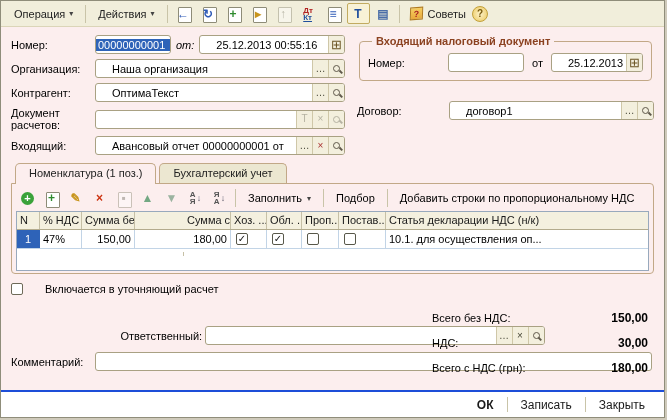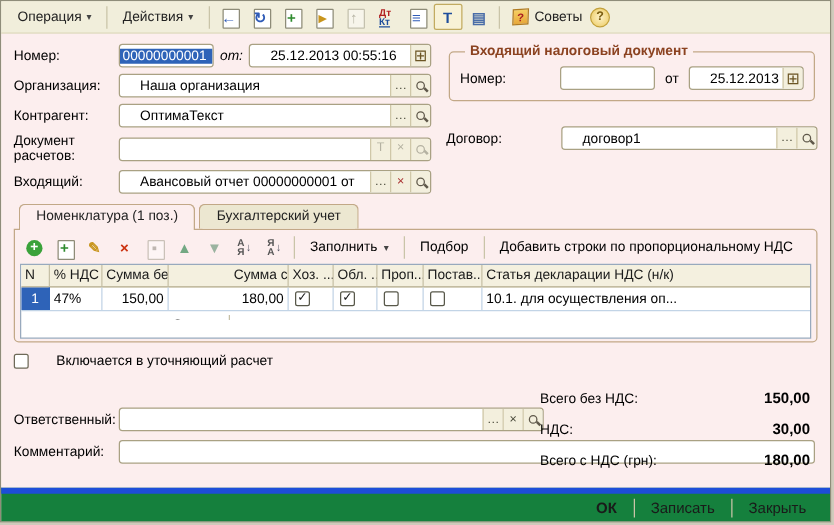--- a/index.html
+++ b/index.html
@@ -76,30 +76,30 @@
   .td.sel{background:#2e63b8;color:#fff;border-right-color:#2e63b8;}
   .c0{width:23px;flex:none;}.c1{width:42px;flex:none;}.c2{width:53px;flex:none;}
   .c3{width:49px;flex:none;margin-top:40px;}.c4{width:47px;flex:none;}.c5{width:36px;flex:none;}
   .c6{width:35px;flex:none;}.c7{width:37px;flex:none;}.c8{width:47px;flex:none;}
   .c9{flex:1;border-right:none;}
   .cb{width:12px;height:12px;border:1px solid #58584a;border-radius:2px;background:#fff;display:flex;align-items:center;justify-content:center;font-size:10px;line-height:1;color:#111;margin-left:2px;}
 
   
   .checkrow{display:flex;align-items:center;gap:22px;margin-top:9px;}
   .checkbox{width:12px;height:12px;border:1px solid #6e6a58;border-radius:2px;background:#fff;flex:none;}
-  .resprow{display:flex;align-items:center;margin-top:31px;}
+  .resprow{display:flex;align-items:center;margin-top:31px;justify-content:center;}
   .resprow .fieldbox{width:340px;}
   .commrow{display:flex;align-items:center;margin-top:7px;}
   .commrow .fieldbox{flex:1;margin-right:2px;}
   .totals{position:absolute;right:16px;top:252px;width:216px;margin-top:32px;}
   .total-row{display:flex;justify-content:space-between;align-items:baseline;margin-bottom:11px;}
   .total-row .tval{font-weight:bold;font-size:12px;}
 
   
-  .footer{height:27px;background:#15803d;border-top:5px solid #1d4ed8;display:flex;align-items:center;justify-content:flex-end;padding:0 8px;gap:2px;}
+  .footer{height:27px;background:#ffffff;border-top:2px solid #1d4ed8;display:flex;align-items:center;justify-content:flex-end;padding:0 8px;gap:2px;}
   .ftrbtn{padding:2px 10px;font-size:12px;color:#1a1a1a;border:1px solid transparent;border-radius:2px;}
   .ftrbtn.primary{font-weight:bold;}
   .fsep{width:1px;height:15px;background:#c9c4a8;}
 </style>
 </head>
 <body>
 
 <div class="window">
 
 

